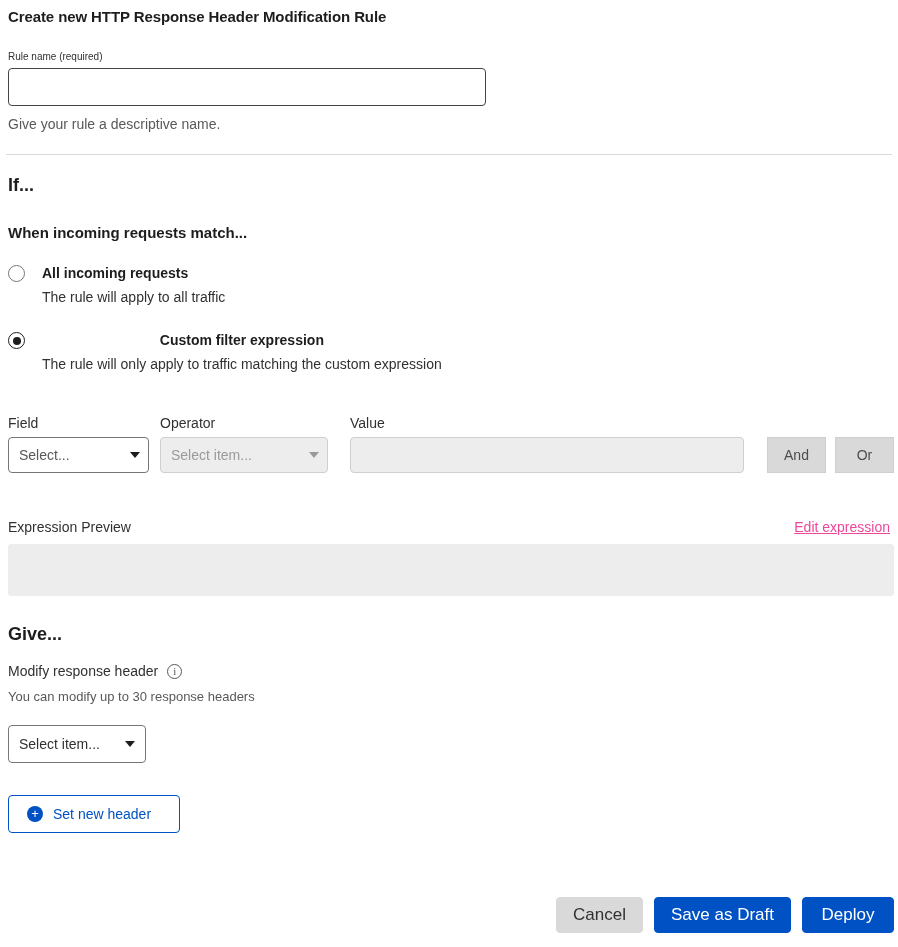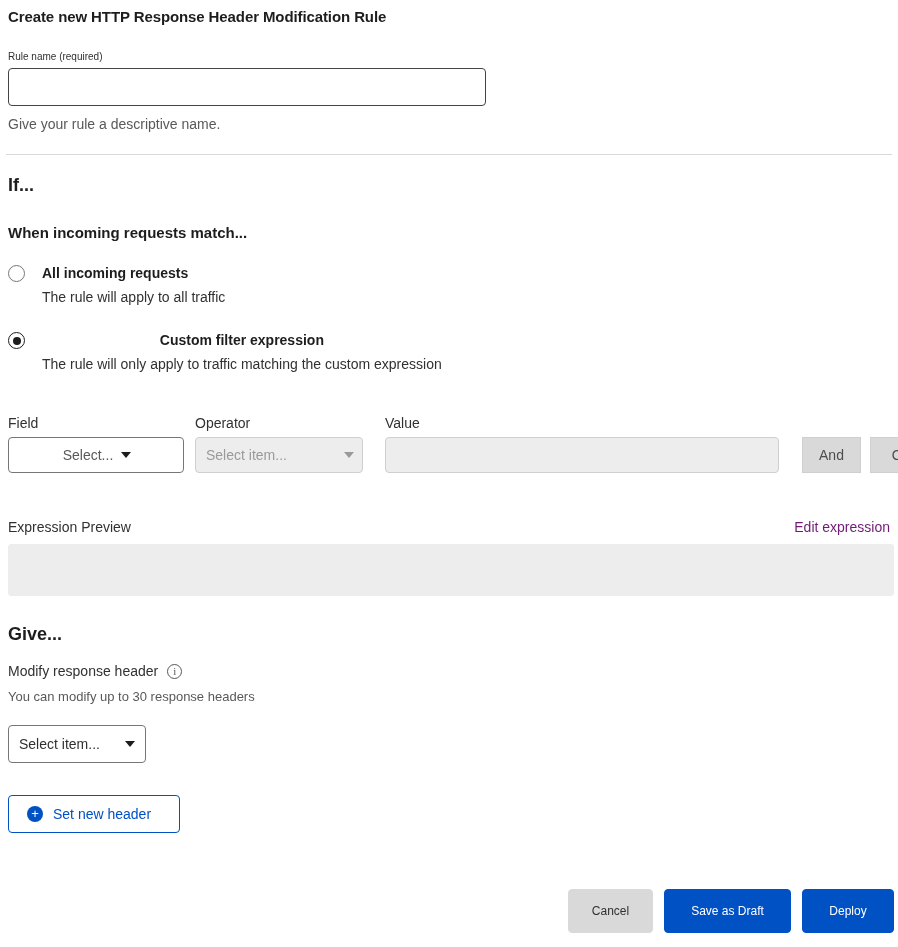--- a/index.html
+++ b/index.html
@@ -145,21 +145,21 @@
     padding: 0 8px 0 10px;
     font-size: 14px;
     color: #595959;
     justify-content: space-between;
   }
   .select-box.disabled {
     background: #ededed;
     border-color: #cfcfcf;
     color: #9a9a9a;
   }
-  .select-field { width: 176px; justify-content: center; }
+  .select-field { width: 141px; }
   .select-operator { width: 168px; }
   .value-input {
     width: 394px;
     height: 36px;
     border: 1px solid #cfcfcf;
     border-radius: 4px;
     background: #ededed;
     padding: 0 10px;
     font-size: 14px;
     font-family: "Liberation Sans", sans-serif;
@@ -198,21 +198,22 @@
     align-items: flex-end;
     margin-top: 46px;
     margin-left: 2px;
   }
   .preview-label {
     font-size: 14px;
     color: #313131;
   }
   .edit-expression-link {
     font-size: 14px;
-    color: #701a75;
+    color: #ec4899;
+    text-decoration: underline;
     margin-right: 2px;
   }
   .preview-box {
     margin-top: 9px;
     margin-left: 2px;
     height: 52px;
     width: 886px;
     background: #ededed;
     border: 1px solid #ededed;
     border-radius: 3px;
@@ -292,23 +293,23 @@
   }
 
   .footer {
     position: absolute;
     right: 4px;
     bottom: 14px;
     display: flex;
     align-items: center;
   }
   .btn {
-    height: 44px;
-    border-radius: 4px;
-    font-size: 12px;
+    height: 36px;
+    border-radius: 4px;
+    font-size: 17px;
     font-family: "Liberation Sans", sans-serif;
     display: flex;
     align-items: center;
     justify-content: center;
     border: 1px solid transparent;
     margin-left: 11px;
     padding: 6px 16px;
   }
   .btn-cancel {
     background: #d9d9d9;

